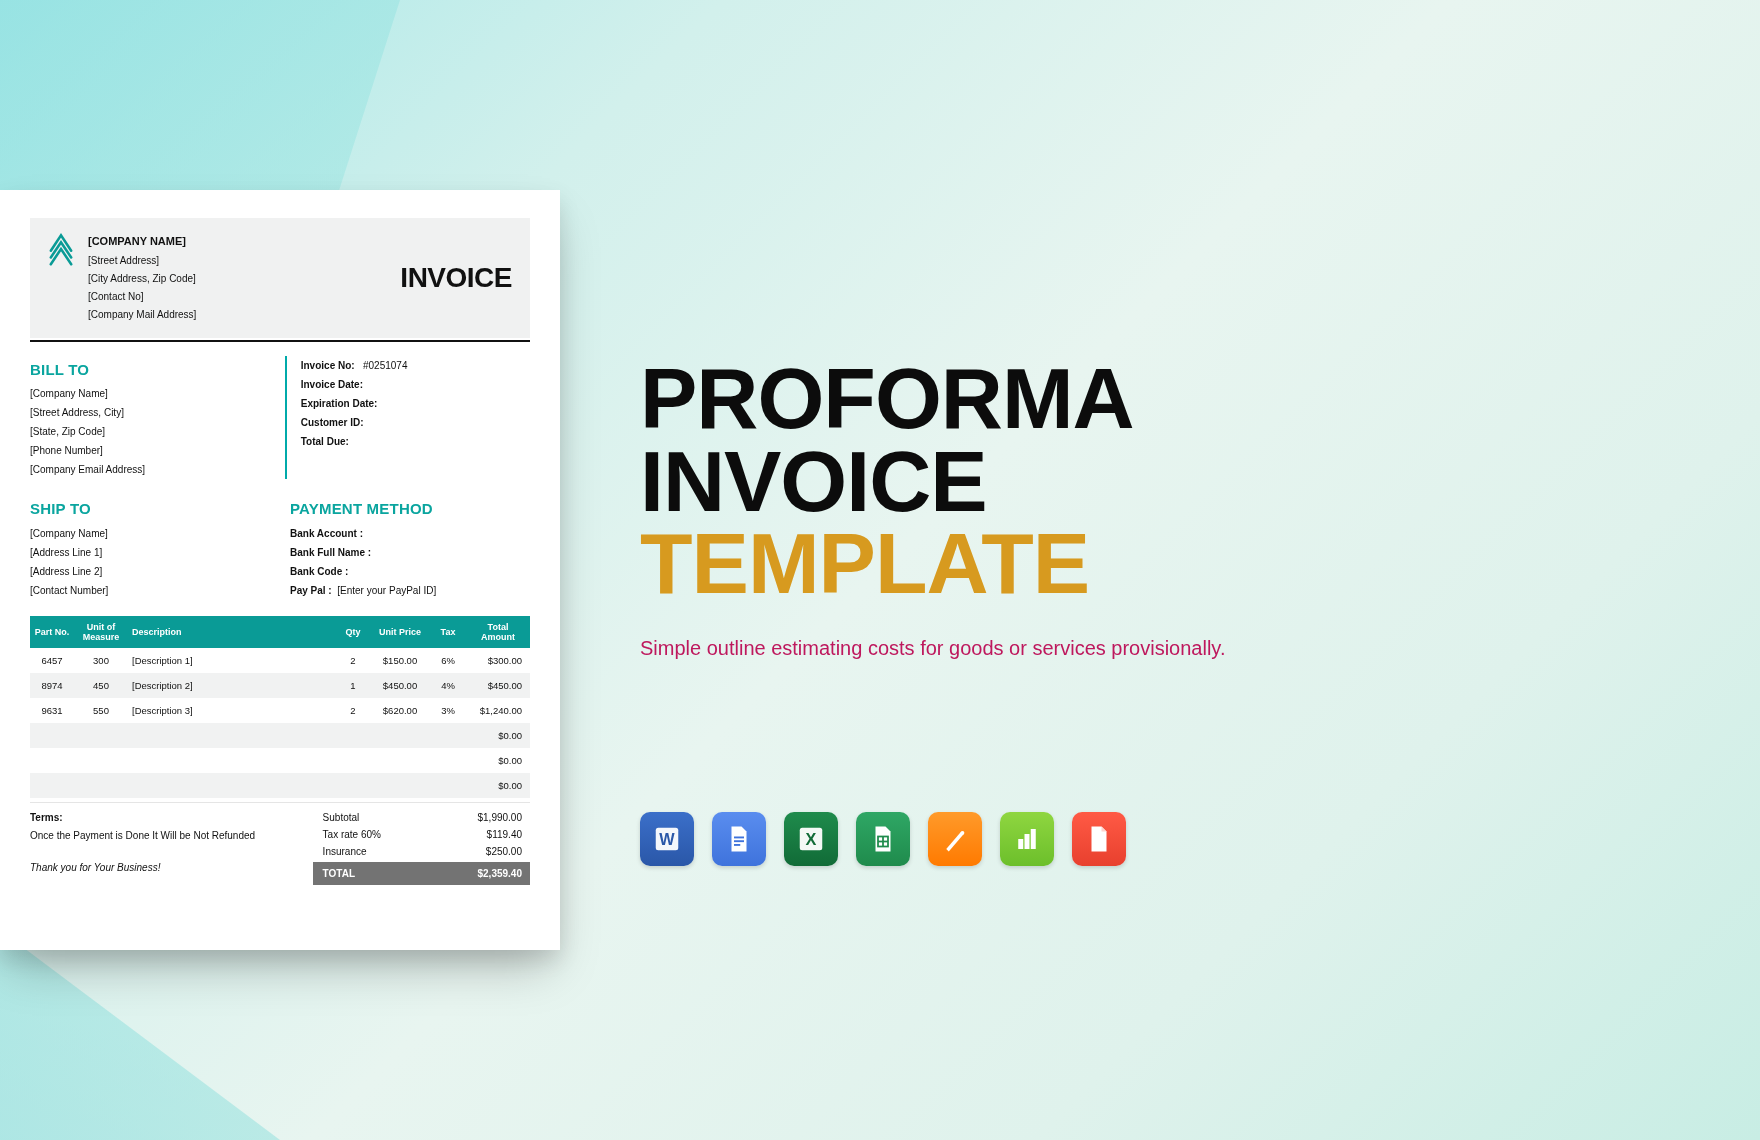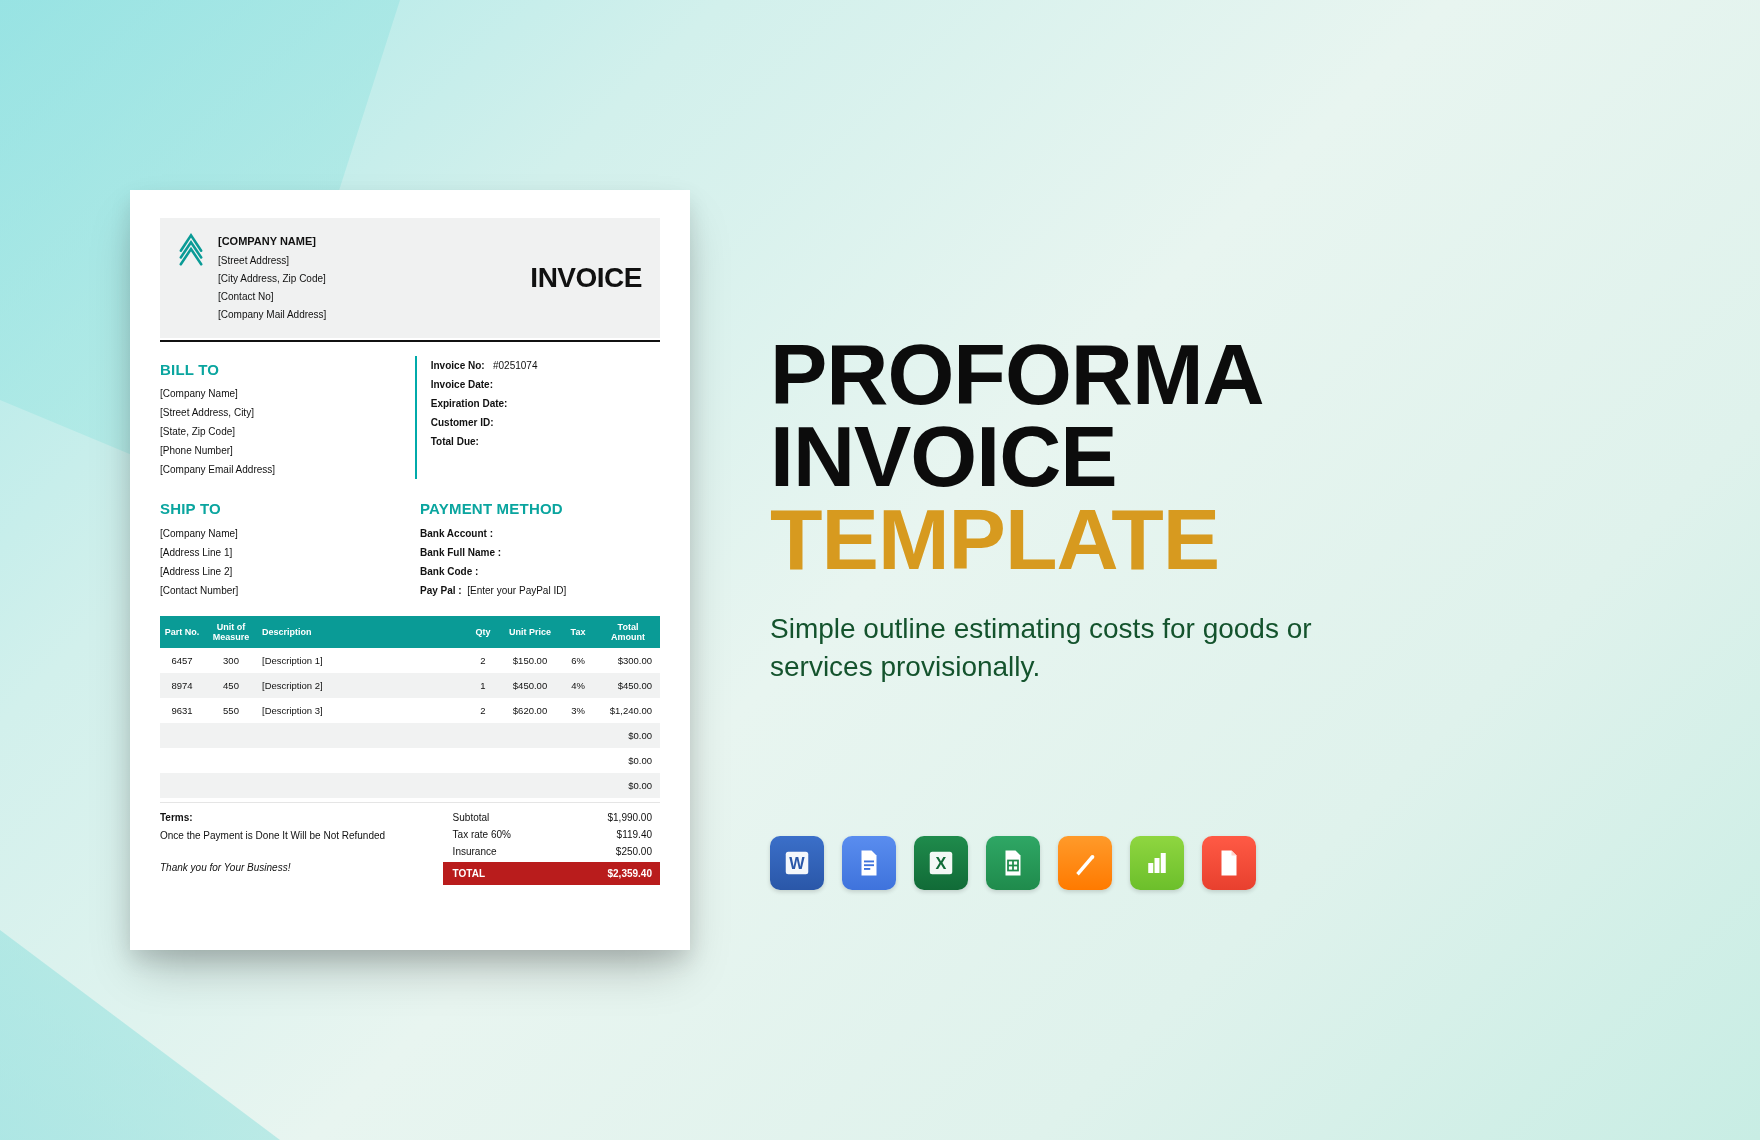--- a/index.html
+++ b/index.html
@@ -10,21 +10,21 @@
     position: relative; overflow: hidden;
   }
   .bg-poly { position: absolute; }
   .poly1 { left:0; top:0; width:400px; height:500px; background:linear-gradient(140deg,#8de0e0,#b0ebe5); clip-path: polygon(0 0,100% 0,60% 100%,0 80%); opacity:.6;}
   .poly2 { left:0; bottom:0; width:350px; height:350px; background:linear-gradient(40deg,#7ddada,#a8e8e0); clip-path: polygon(0 40%,80% 100%,0 100%); opacity:.5;}
 
   .stage { position:absolute; inset:0; display:flex; align-items:center; }
 
   
   .page {
-    position:relative; margin-left:130px; width:560px; height:760px;
+    position:relative; width:560px; height:760px;
     background:#fff; box-shadow:0 25px 45px -10px rgba(0,0,0,.25), 0 10px 20px rgba(0,0,0,.1);
     padding:28px 30px 24px 30px; font-size:10px; color:#111;
   }
   .hdr { background:#f0f1f1; padding:14px 18px 14px 14px; display:flex; align-items:flex-start; }
   .logo { width:34px; height:34px; margin-right:10px; flex:none;}
   .logo svg{width:100%;height:100%;}
   .company-block { flex:1; line-height:1.8; }
   .company-block .cn { font-weight:700; font-size:11px;}
   .invoice-word { font-weight:800; font-size:28px; letter-spacing:-.5px; align-self:center; }
   .rule { height:2px; background:#111; margin-top:2px;}
@@ -45,28 +45,28 @@
   table.items tbody td{ padding:7px 4px; text-align:center;}
   table.items tbody td.desc{text-align:left;}
   table.items tbody tr:nth-child(even) td{ background:#f1f2f2;}
   table.items tbody tr.blank td{ background:#f1f2f2; color:#111;}
   .amt{text-align:right !important; padding-right:8px !important;}
 
   .terms-row{display:flex; margin-top:4px; border-top:1px solid #e5e5e5; padding-top:6px;}
   .terms-row .lt{flex:1.3; line-height:1.8;}
   .terms-row .rt{flex:1;}
   .sumline{display:flex; justify-content:space-between; padding:3px 8px 3px 10px; font-size:10px;}
-  .total-bar{background:#b91c1c;color:#fff;font-weight:800;display:flex;justify-content:space-between;padding:6px 8px 6px 10px;margin-top:2px;}
+  .total-bar{background:#737373;color:#fff;font-weight:800;display:flex;justify-content:space-between;padding:6px 8px 6px 10px;margin-top:2px;}
   .thanks{font-style:italic; font-weight:400; margin-top:14px;}
 
   
   .right { margin-left:80px; max-width:760px;}
   .title { font-family: Arial Black, Arial, sans-serif; font-weight:900; font-size:86px; line-height:.96; letter-spacing:-1px; text-transform:uppercase; color:#0c0c0c;}
   .title .accent{ color:#d79a1f; display:block;}
-  .subtitle{ margin-top:30px; font-size:28px; color:#14532d; line-height:1.35; max-width:650px;}
+  .subtitle{ margin-top:30px; font-size:20px; color:#be185d; line-height:1.35; max-width:650px;}
   .formats{ margin-top:150px; display:flex; gap:18px;}
   .ficon{ width:54px; height:54px; border-radius:10px; display:flex; align-items:center; justify-content:center; box-shadow:0 2px 4px rgba(0,0,0,.15);}
   .ficon svg{width:30px;height:30px;}
   .f-word{background:linear-gradient(#3b6fc9,#2a57a8);}
   .f-gdoc{background:linear-gradient(#5a8def,#3f73dc);}
   .f-excel{background:linear-gradient(#1f8b4c,#116b37);}
   .f-gsheet{background:linear-gradient(#2fa765,#1f8b4c);}
   .f-pages{background:linear-gradient(#ff9a2a,#ff7a00);}
   .f-numbers{background:linear-gradient(#8fd640,#6cbf2b);}
   .f-pdf{background:linear-gradient(#ff5a45,#e8402e);}

